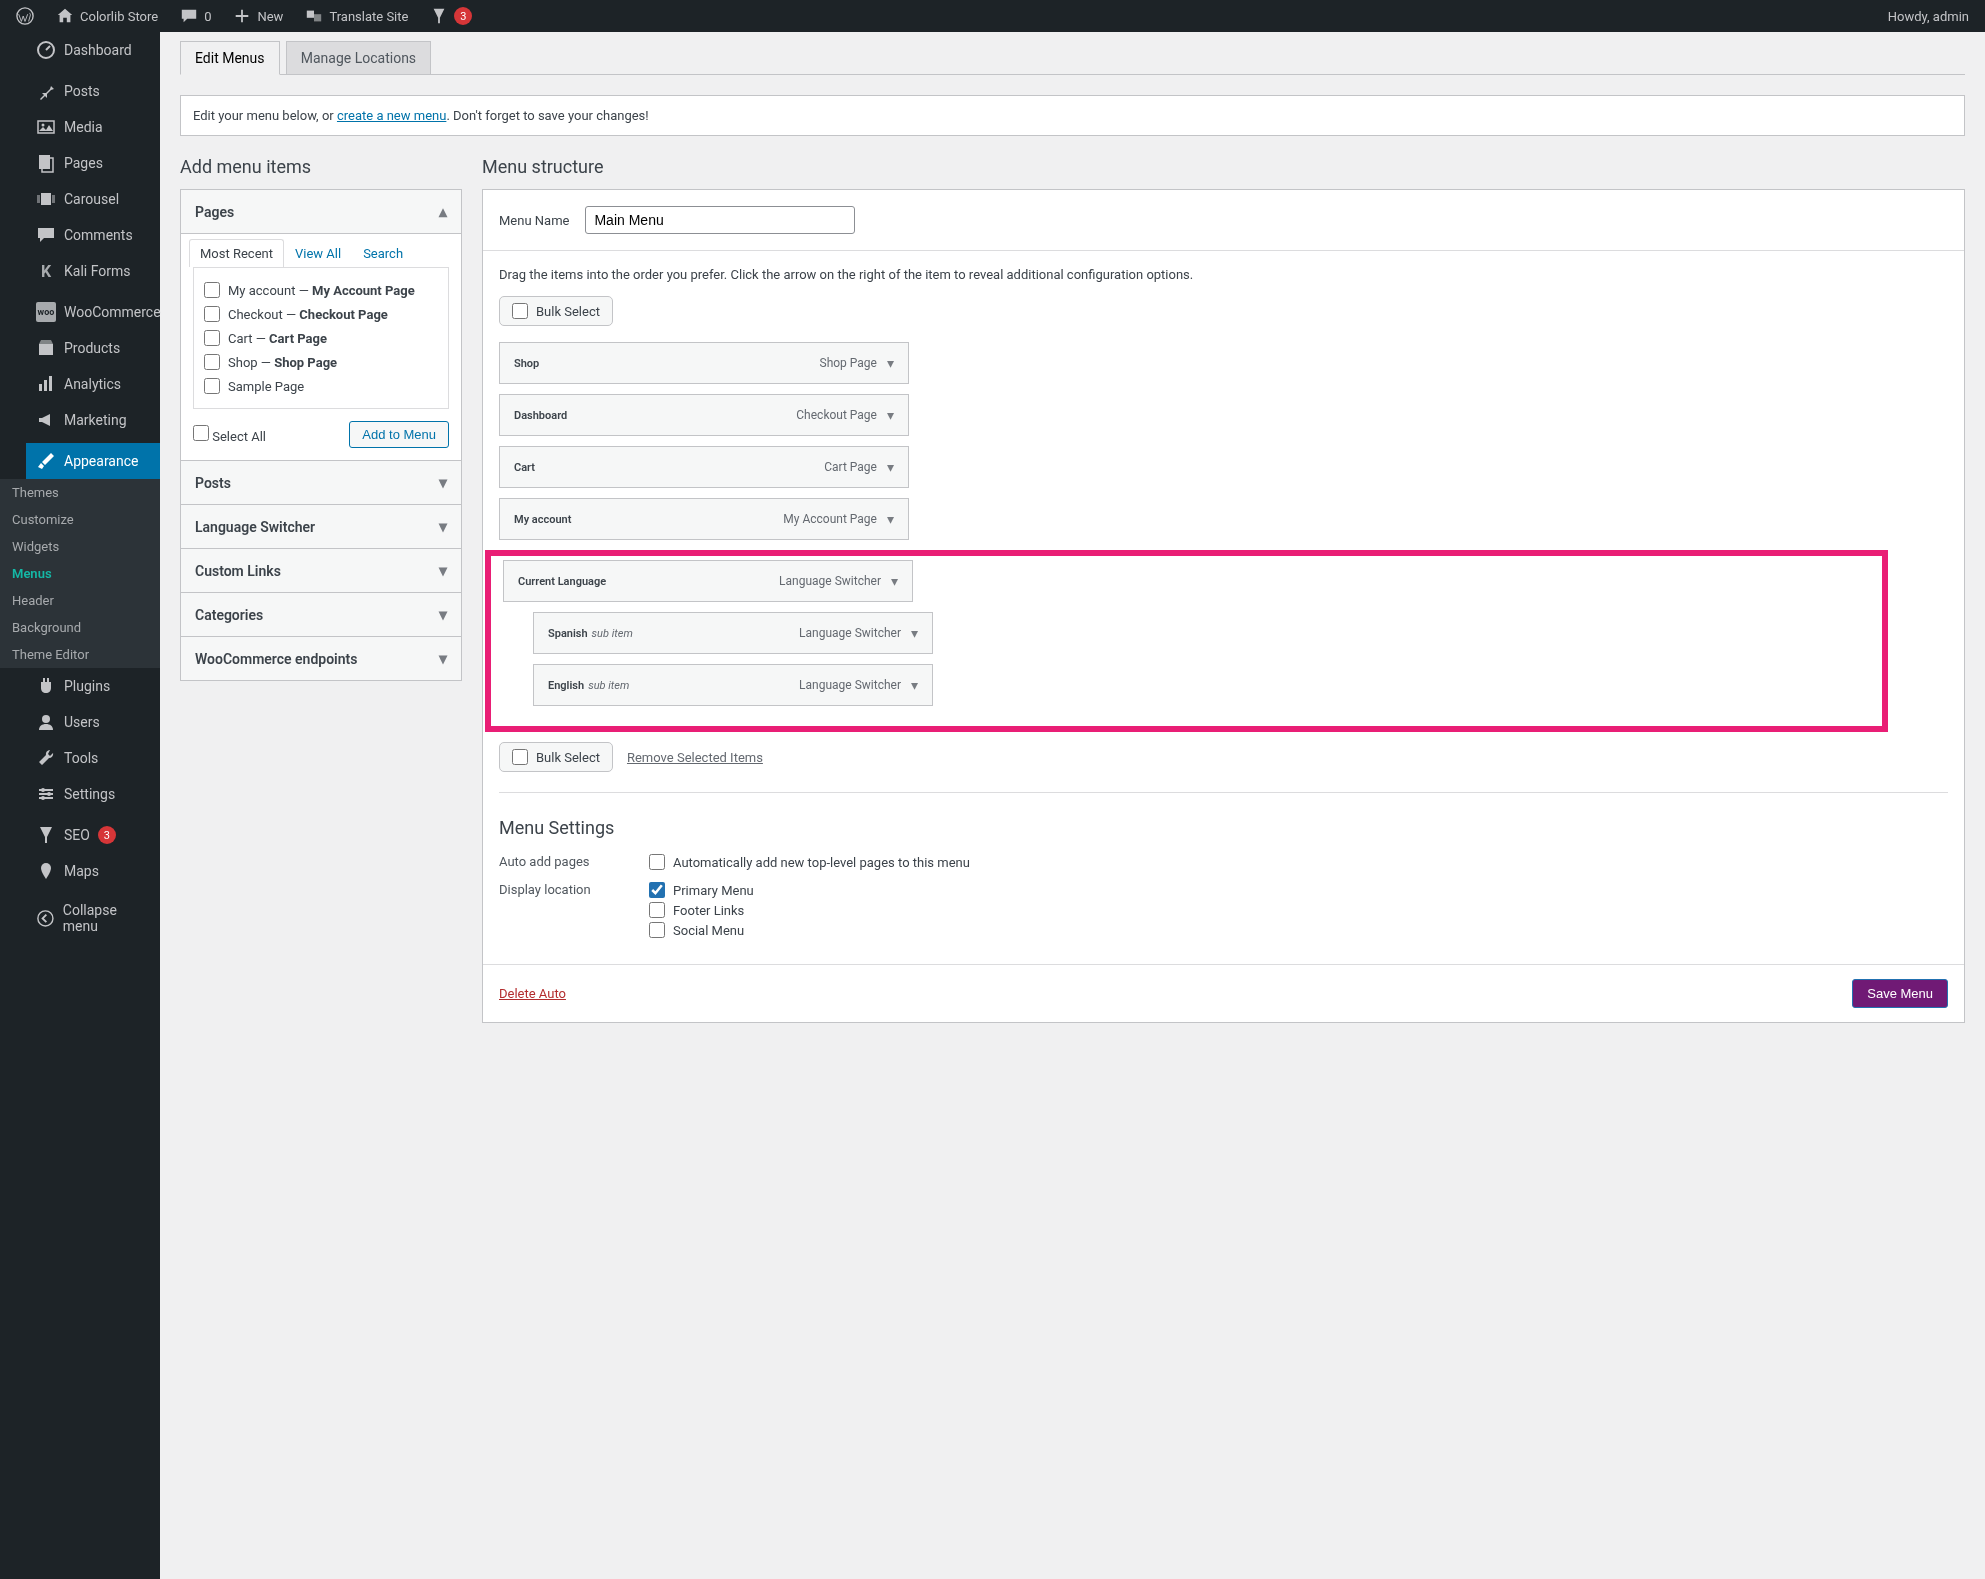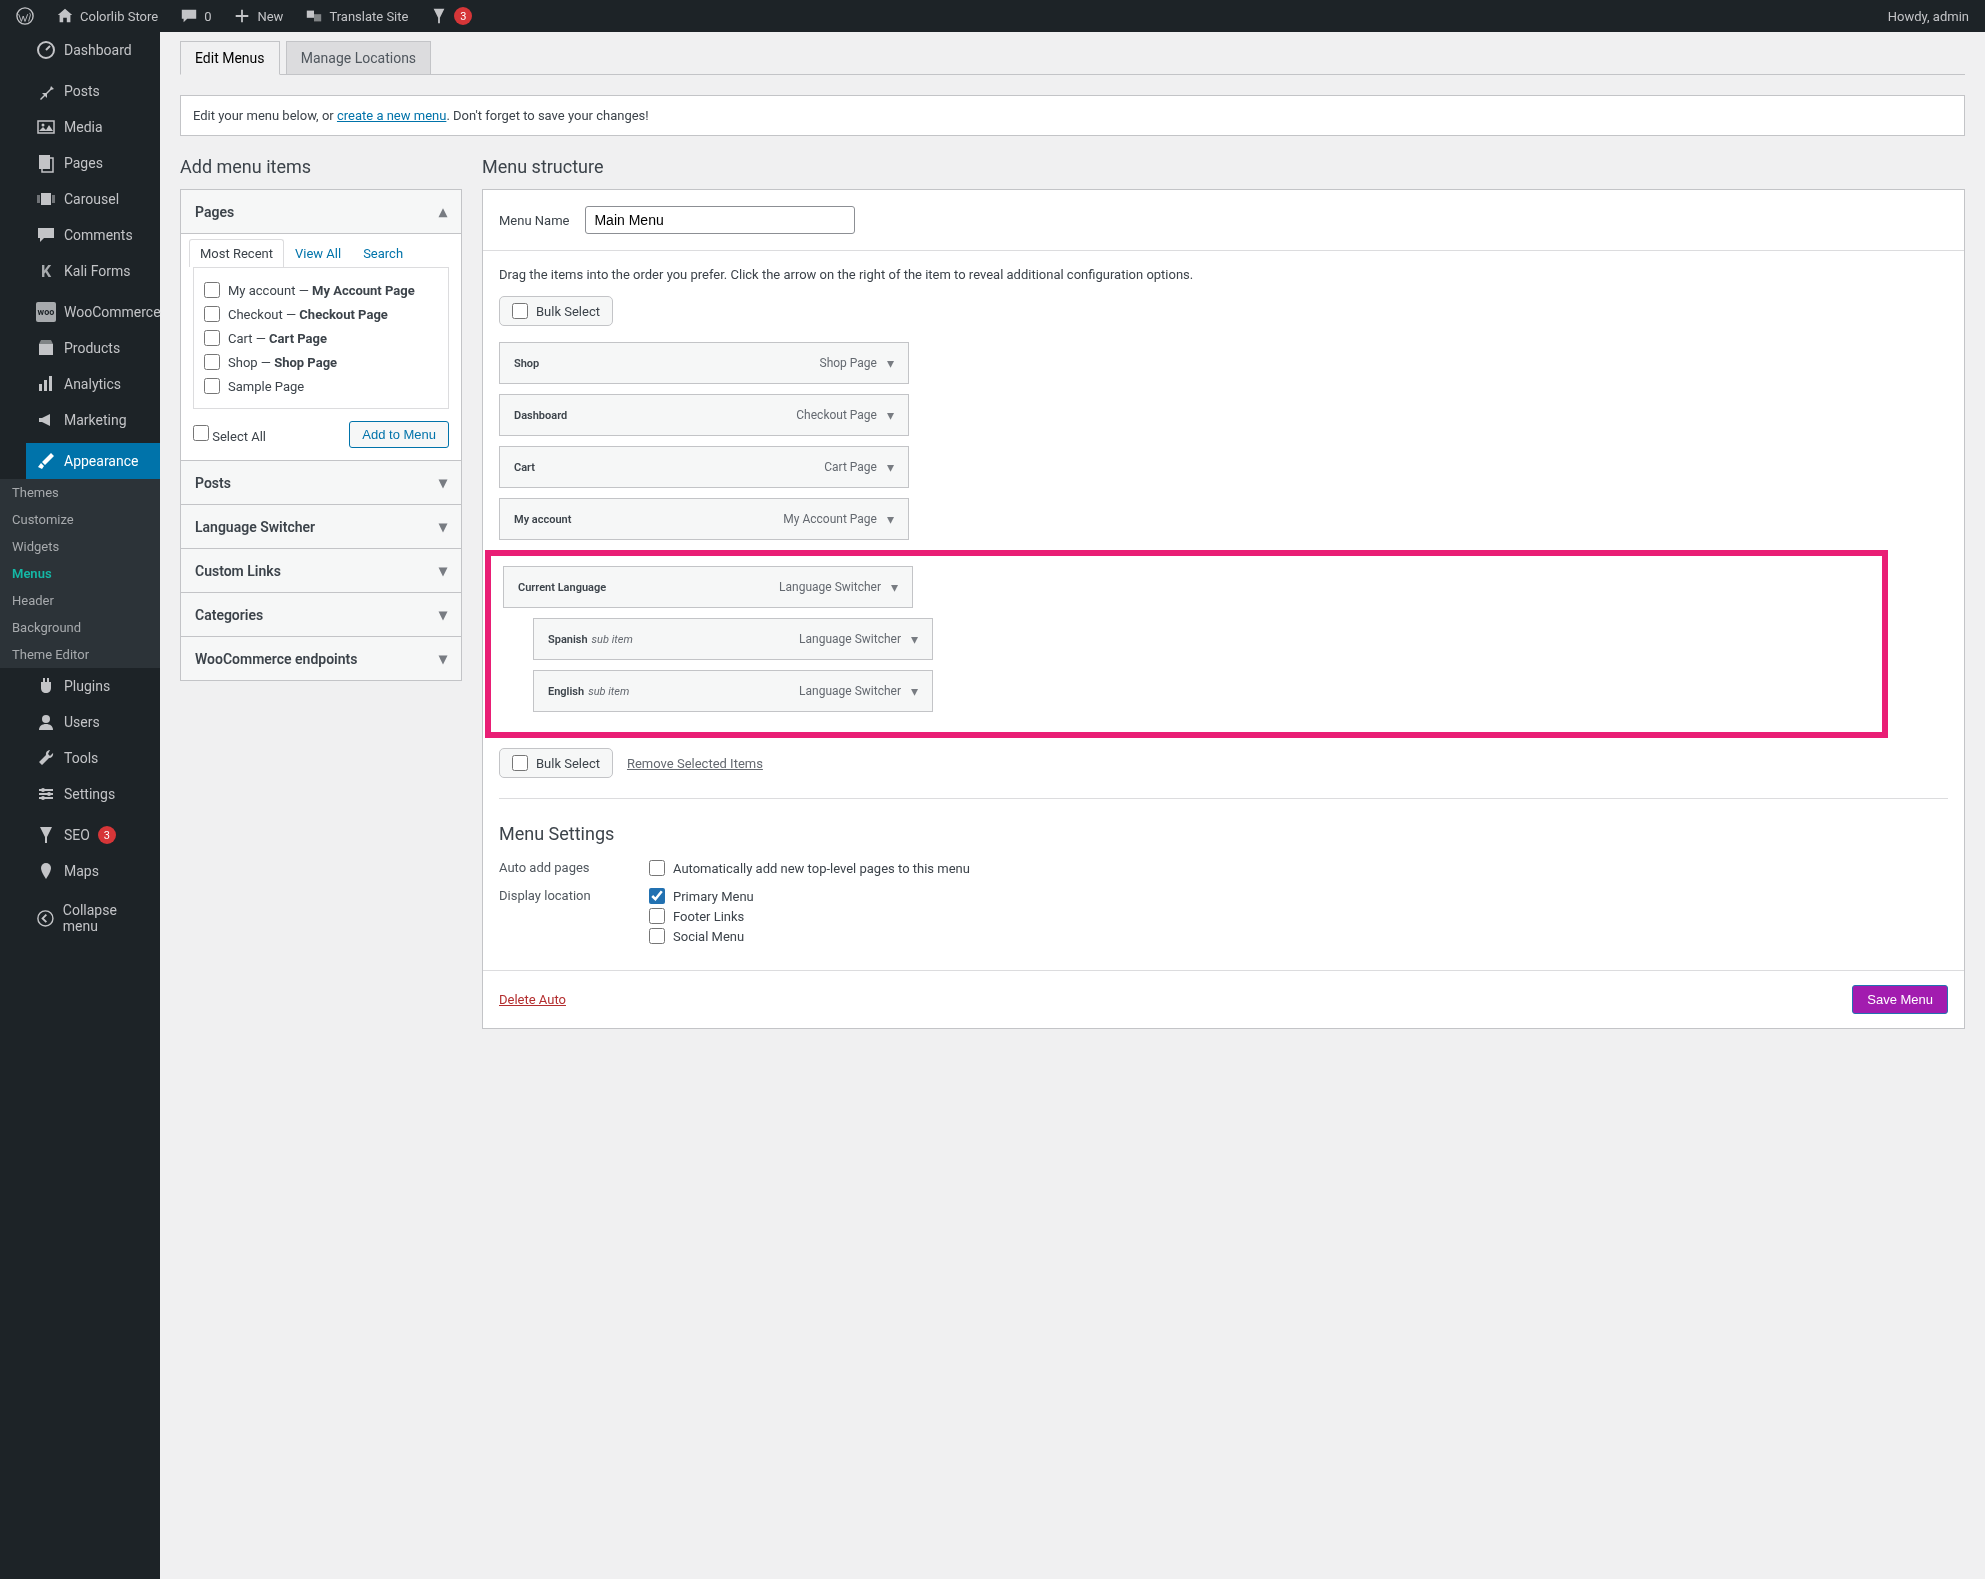--- a/index.html
+++ b/index.html
@@ -67,35 +67,35 @@
 .bulk-select { display: inline-flex; align-items: center; gap: 8px; border: 1px solid #c3c4c7; padding: 6px 12px; border-radius: 5px; background: #f6f7f7; font-size: 13px; }
 
 .menu-items-list { margin-top: 16px; }
 .mi { background: #f6f7f7; border: 1px solid #c3c4c7; display: flex; justify-content: space-between; align-items: center; padding: 12px 14px; margin-bottom: 10px; width: 410px; }
 .mi.sub { margin-left: 30px; width: 400px; }
 .mi-title { font-weight: 600; font-size: 11px; }
 .mi-sub { font-style: italic; color: #646970; font-weight: 400; margin-left: 4px; }
 .mi-type { color: #646970; font-size: 12px; display: flex; align-items: center; gap: 10px; }
 .mi-caret { color: #787c82; font-size: 14px; }
 
-.highlight-box { border: 6px solid #e91e75; padding: 10px 12px 10px; margin-left: -14px; margin-right: 60px; margin-bottom: 10px; }
+.highlight-box { border: 6px solid #e91e75; padding: 4px 12px 10px; margin-left: -14px; margin-right: 60px; margin-bottom: 10px; }
 .highlight-box .mi { margin-bottom: 10px; }
 
 .bulk-row { display: flex; align-items: center; gap: 14px; margin-top: 6px; }
 .remove-link { color: #646970; text-decoration: underline; cursor: pointer; }
 
 
 h2.settings-h { font-size: 18px; font-weight: 400; margin: 24px 0 14px; }
 .setting-row { display: flex; align-items: flex-start; margin-bottom: 8px; }
 .setting-label { width: 150px; font-size: 13px; color: #50575e; padding-top: 2px; }
 .setting-options label { display: flex; align-items: center; gap: 8px; font-size: 13px; padding: 2px 0; }
 
 .menu-footer { border-top: 1px solid #dcdcde; padding: 14px 16px; display: flex; justify-content: space-between; align-items: center; }
 .delete-link { color: #b32d2e; text-decoration: underline; cursor: pointer; font-size: 13px; }
-.btn-primary { background: #a21caf; border: 1px solid #2271b1; color: #fff; padding: 6px 14px; border-radius: 3px; cursor: pointer; font-size: 13px; }
+.btn-primary { background: #701a75; border: 1px solid #2271b1; color: #fff; padding: 6px 14px; border-radius: 3px; cursor: pointer; font-size: 13px; }
 
 input[type=checkbox] { width: 16px; height: 16px; cursor: pointer; }
 .checkbox.checked { accent-color: #2271b1; }
 hr.sep { border: none; border-top: 1px solid #dcdcde; margin: 20px 0; }
 </style>
 </head>
 <body>
 
 <div class="adminbar">
   <div class="adminbar-left">

